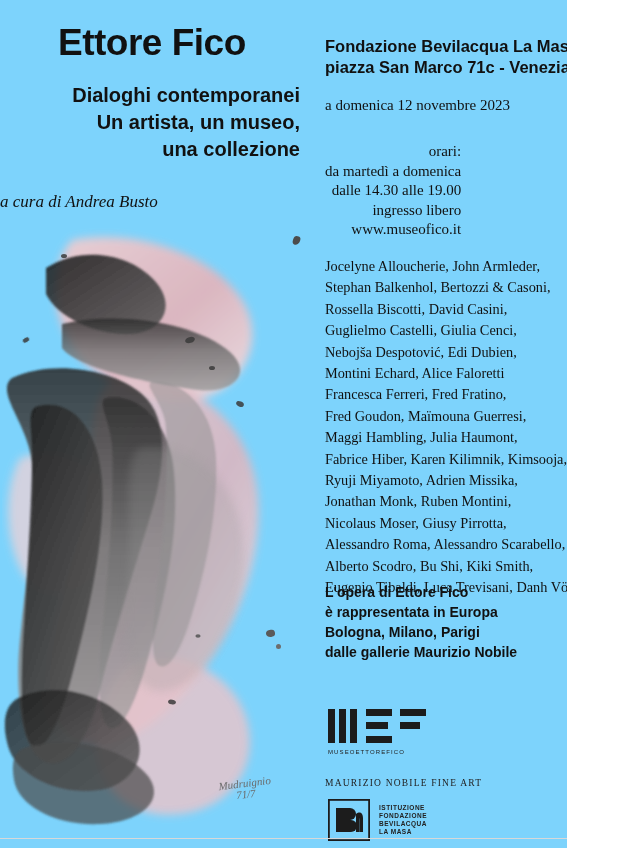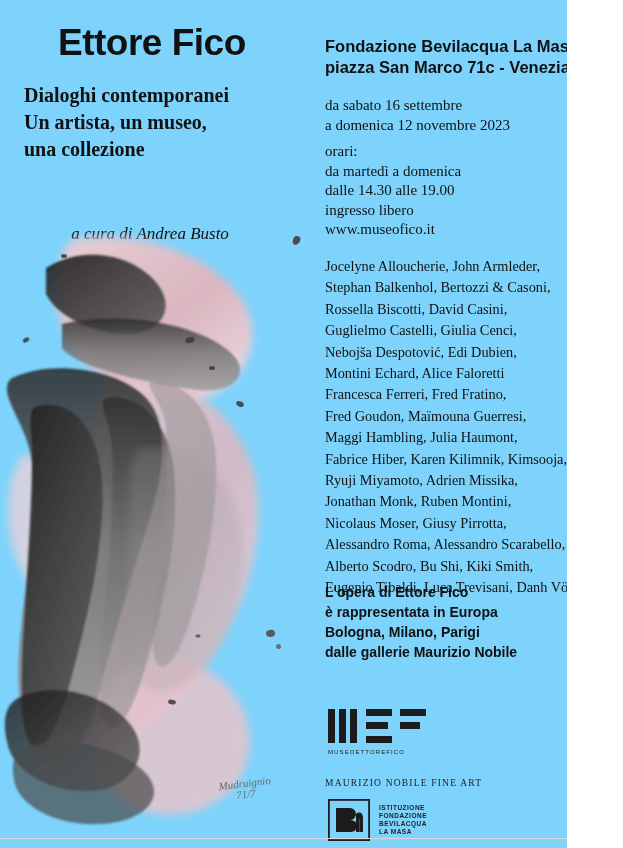--- a/index.html
+++ b/index.html
@@ -40,39 +40,37 @@
     font-size: 37px;
     letter-spacing: -0.5px;
     color: #111;
     white-space: nowrap;
   }
   .subtitle-block {
     position: absolute;
     left: 0;
     top: 82px;
     width: 300px;
-    text-align: left;
-    font-family: Liberation Serif, serif;
+    text-align: right;
+    font-family: Liberation Sans, sans-serif;
     font-weight: bold;
     font-size: 20px;
     line-height: 27px;
     color: #111;
-    padding-left: 24px;
   }
   .curator {
     position: absolute;
     left: 0;
     top: 192px;
     width: 300px;
-    text-align: center;
+    text-align: left;
     font-family: "Liberation Serif", serif;
     font-style: italic;
     font-size: 17px;
     color: #111;
-    margin-top: 32px;
   }
 
   
   .artwork {
     position: absolute;
     left: 2px;
     top: 228px;
     width: 306px;
     height: 600px;
     overflow: hidden;
@@ -149,20 +147,21 @@
     color: #111;
   }
   .hours {
     position: absolute;
     left: 0;
     top: 126px;
     font-family: "Liberation Serif", serif;
     font-size: 15px;
     line-height: 19.5px;
     color: #111;
+    text-align: right;
   }
   .artists {
     position: absolute;
     left: 0;
     top: 240px;
     width: 280px;
     font-family: "Liberation Serif", serif;
     font-size: 14.3px;
     line-height: 21.4px;
     color: #111;
@@ -320,21 +319,20 @@
   </div>
 
   <div class="right-col">
 
     <div class="venue">
       <div>Fondazione Bevilacqua La Masa</div>
       <div>piazza San Marco 71c - Venezia</div>
     </div>
 
     <div class="dates">
-      <div>da sabato 16 settembre</div>
       <div>a domenica 12 novembre 2023</div>
     </div>
 
     <div class="hours">
       <div>orari:</div>
       <div>da martedì a domenica</div>
       <div>dalle 14.30 alle 19.00</div>
       <div>ingresso libero</div>
       <div>www.museofico.it</div>
     </div>

